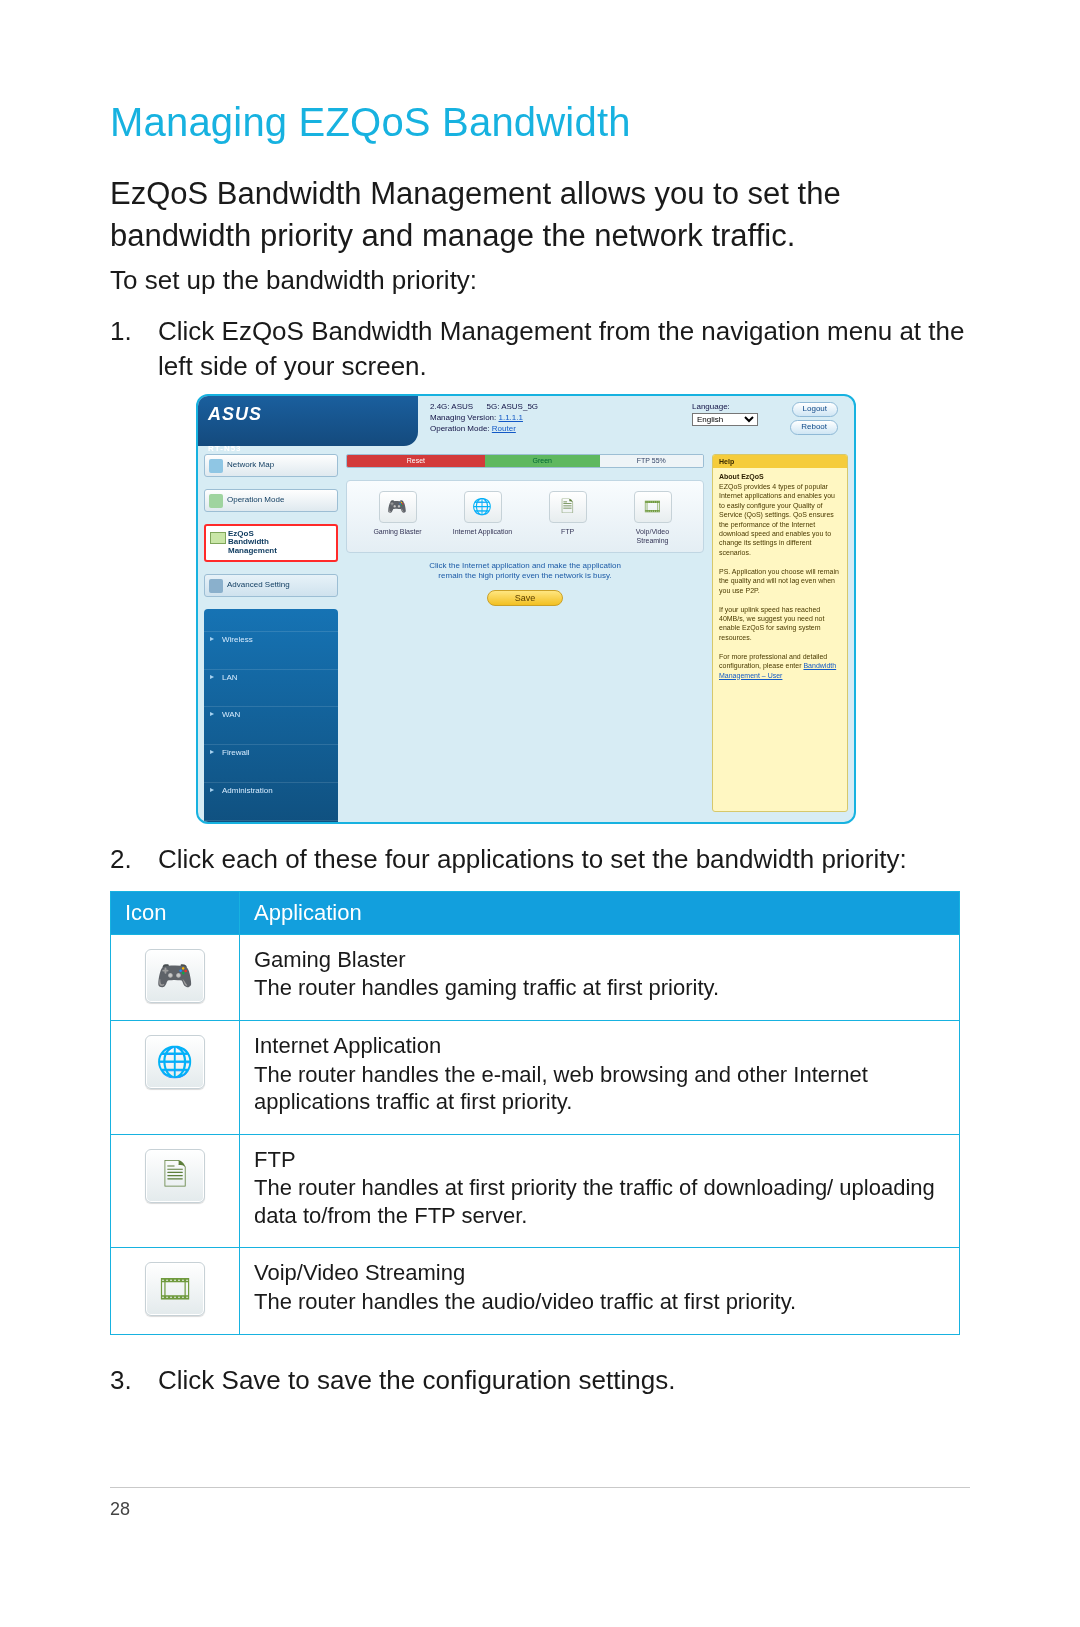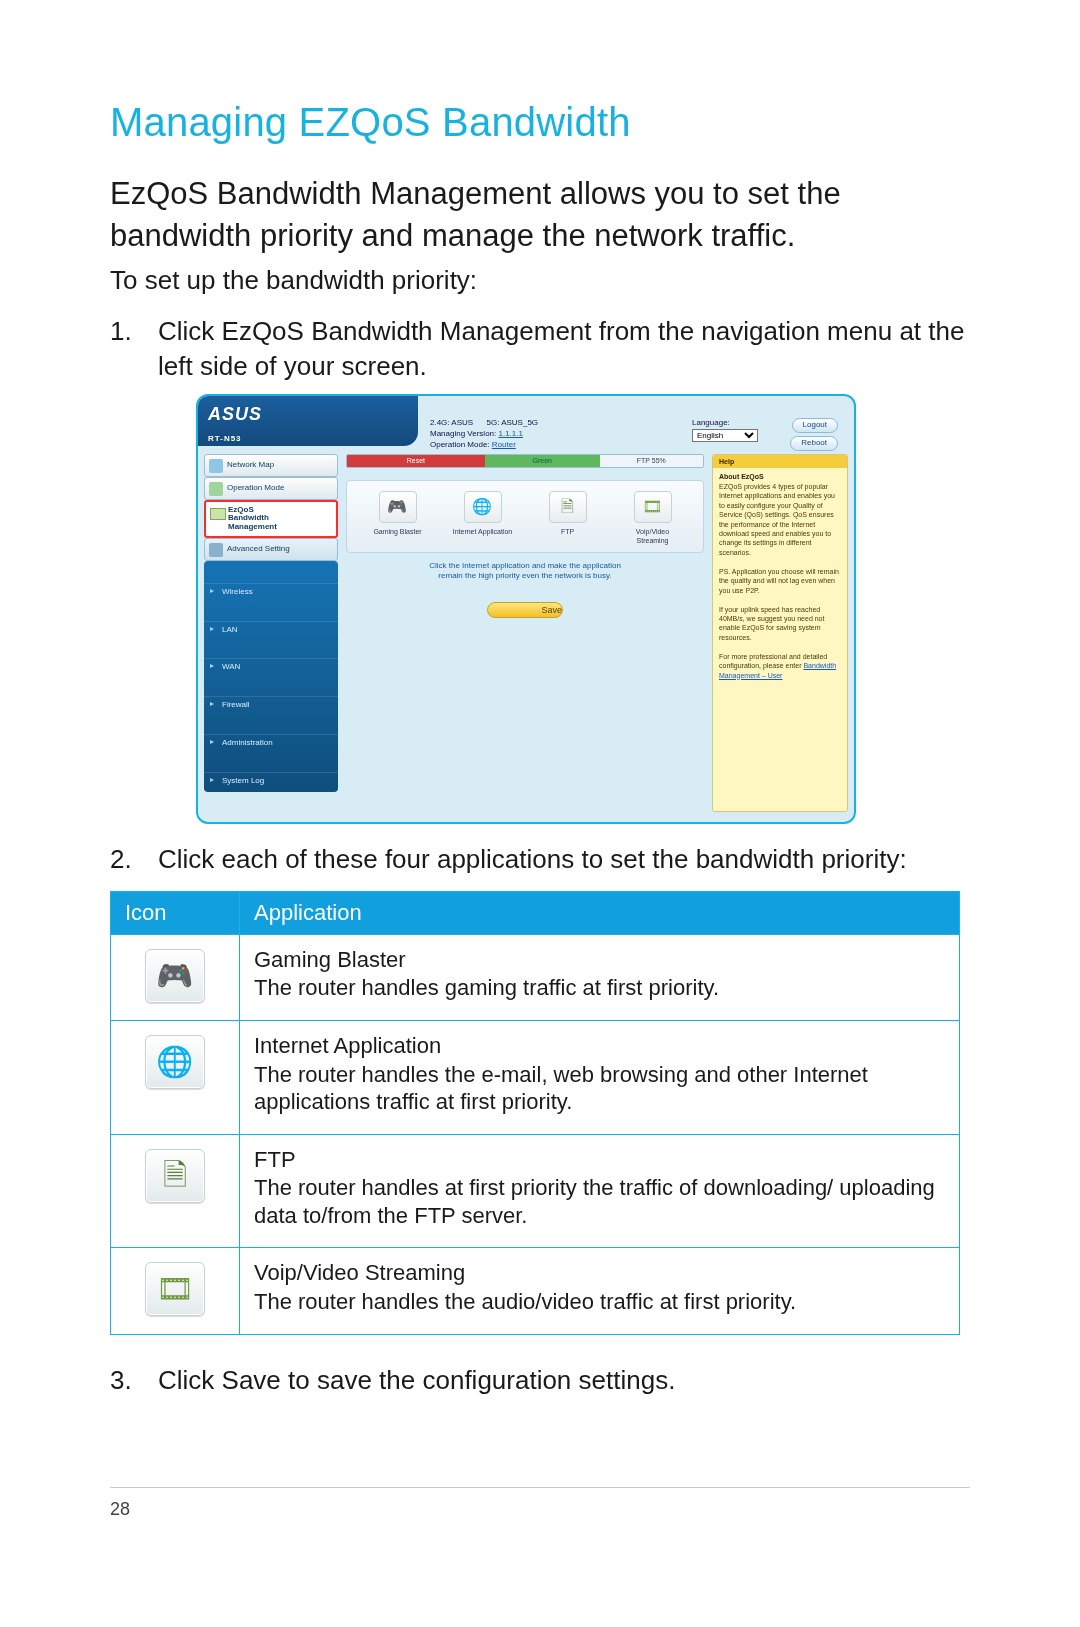--- a/index.html
+++ b/index.html
@@ -70,24 +70,24 @@
     left: 0; top: 0; height: 50px; width: 220px;
     background: linear-gradient(#1a5f9e, #144a7d);
     color: #fff;
     font-weight: 700;
     font-size: 9px;
     padding: 6px 10px;
     box-sizing: border-box;
     border-bottom-right-radius: 14px;
   }
   .shot-header .brand { font-size: 18px; font-style: italic; letter-spacing: 1px; font-family: Arial, sans-serif;}
-  .shot-header .model { font-size: 8px; margin-top:8px; letter-spacing:1px;}
+  .shot-header .model { font-size: 8px; margin-top:18px; letter-spacing:1px;}
   .shot-top {
     position: absolute;
-    left: 232px; top: 22px; right: 10px; height: 44px;
+    left: 232px; top: 6px; right: 10px; height: 44px;
     font-size: 8px; color: #114;
   }
   .shot-top .line { white-space: nowrap; }
   .shot-top a { color: #1259c6; text-decoration: underline; }
   .shot-top .btn {
     position: absolute;
     right: 6px;
     padding: 1px 10px;
     border-radius: 10px;
     font-size: 8px;
@@ -108,21 +108,21 @@
   }
   .shot-side {
     position: absolute;
     left: 6px; top: 58px; width: 134px;
     font-size: 8px;
   }
   .side-item {
     background: linear-gradient(#fefefe, #dfe9ef);
     border: 1px solid #9cbed4;
     border-radius: 3px;
-    margin-bottom: 0;
+    margin-bottom: 12px;
     padding: 5px 6px 5px 22px;
     color: #0d3a5e;
     position: relative;
   }
   .side-item.map::before { content:""; position:absolute; left:4px; top:4px; width:14px; height:14px; background:#8fc6e4; border-radius:2px;}
   .side-item.opmode::before { content:""; position:absolute; left:4px; top:4px; width:14px; height:14px; background:#9fd49f; border-radius:2px;}
   .side-item.ezqos {
     border: 2px solid #ff2a2a;
     background: #fff;
     padding: 4px 6px 4px 22px;
@@ -189,23 +189,23 @@
   .tile.f .ic { color:#5d7e3b; }
   .tile.v .ic { color:#6f9a3d; }
   .hint {
     margin-top:8px;
     font-size:8px;
     color:#1b5aa6;
     text-align:center;
     line-height:1.3;
   }
   .savebtn {
-    margin: 20px auto 0;
+    margin: 8px auto 0;
     width: 74px;
-    text-align:right;
+    text-align:center;
     background: linear-gradient(#ffe680,#f2c022);
     border:1px solid #caa128;
     border-radius: 9px;
     font-size:9px;
     color:#5a3e00;
     padding:1px 0;
   }
   .shot-help {
     position:absolute;
     right:6px; top:58px; width:136px; bottom:10px;

